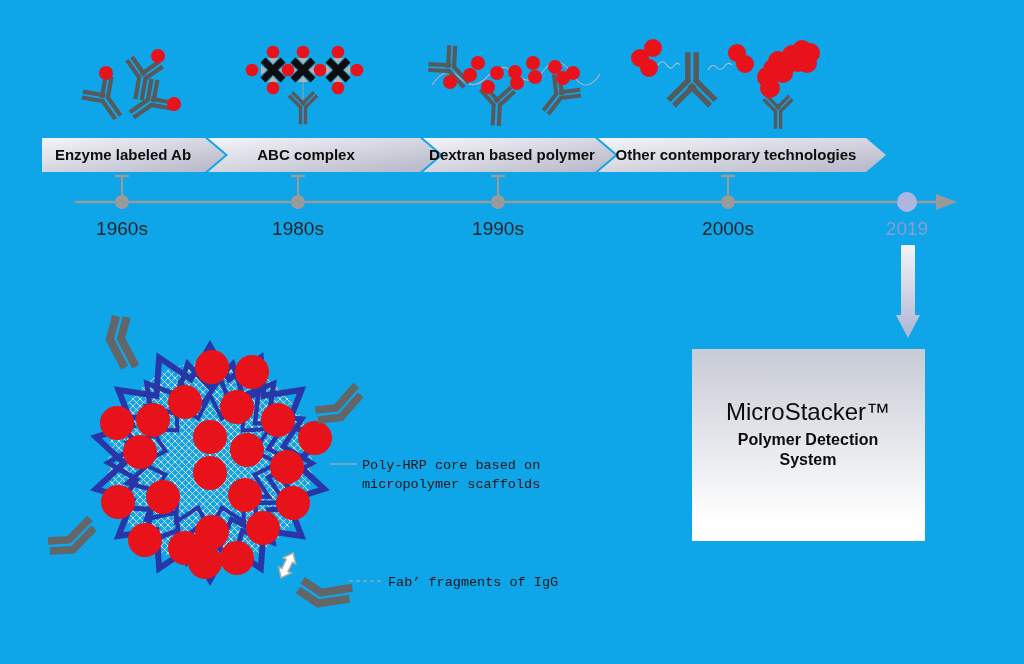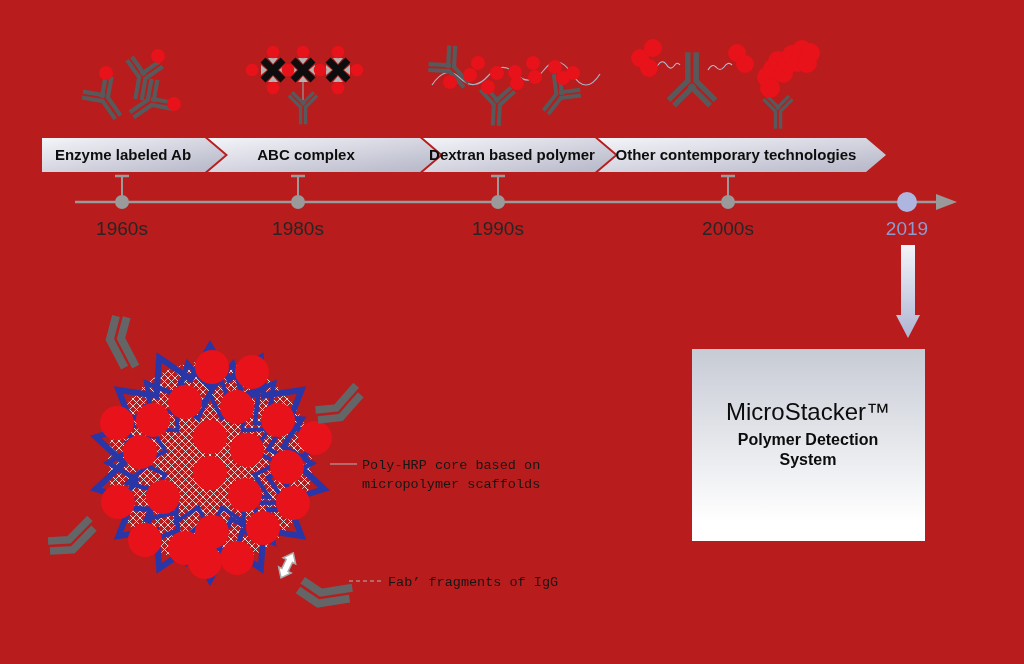--- a/index.html
+++ b/index.html
@@ -1,16 +1,16 @@
 <!DOCTYPE html>
 <html><head>
 <meta charset="utf-8">
 <style>
   html,body{margin:0;padding:0;background:#ffffff;}
-  .canvas{position:relative;width:1024px;height:664px;background:#b91c1c;overflow:hidden;
+  .canvas{position:relative;width:1024px;height:664px;background:#0ea5e9;overflow:hidden;
           font-family:"Liberation Sans",sans-serif;}
   svg{position:absolute;left:0;top:0;}
   .banner-label{font-family:"Liberation Sans",sans-serif;font-weight:bold;font-size:15px;fill:#0d0d0d;text-anchor:middle;}
   .year{font-family:"Liberation Sans",sans-serif;font-size:19px;fill:#262626;text-anchor:middle;}
   .year-hl{font-family:"Liberation Sans",sans-serif;font-size:19px;fill:#8e9bce;text-anchor:middle;}
   .pname{font-family:"Liberation Sans",sans-serif;font-size:24px;font-weight:500;fill:#0c0c0c;text-anchor:middle;}
   .psub{font-family:"Liberation Sans",sans-serif;font-size:16px;font-weight:bold;fill:#0c0c0c;text-anchor:middle;}
   .mono{font-family:"Liberation Mono","DejaVu Sans Mono",monospace;font-size:13.5px;fill:#161616;text-anchor:start;}
   .mesh{fill:none;stroke:#2836a8;stroke-linejoin:miter;}
 </style>

